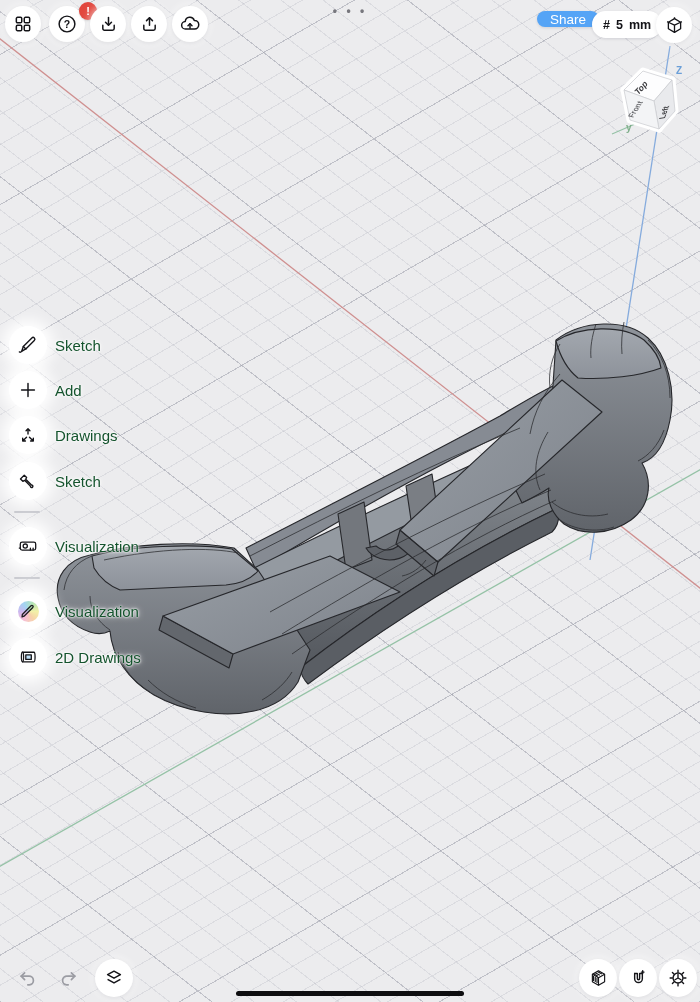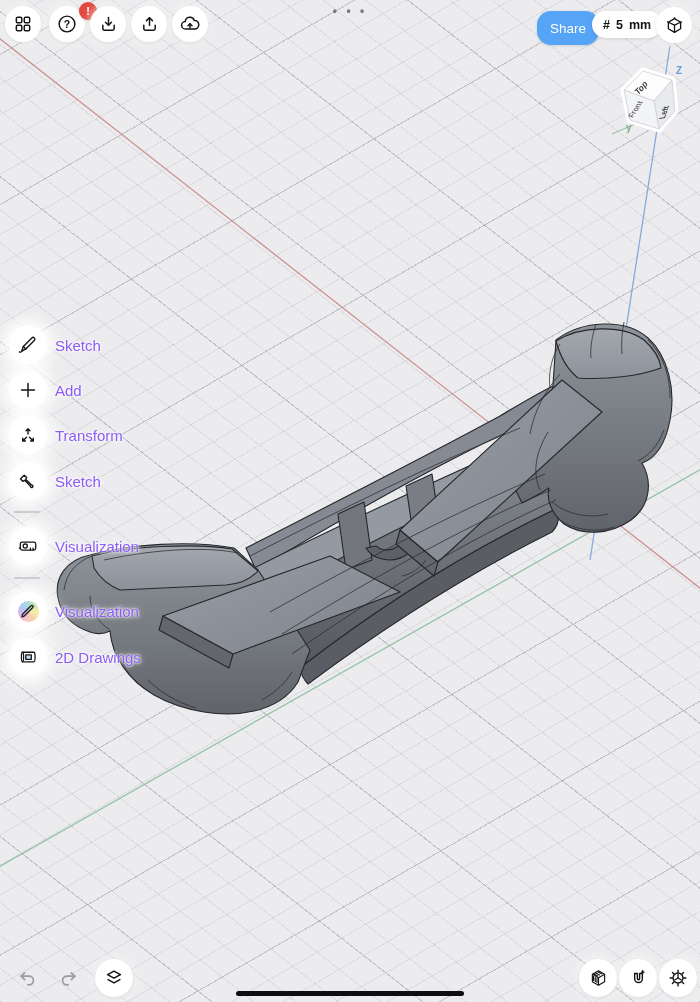--- a/index.html
+++ b/index.html
@@ -31,38 +31,38 @@
   .badge{
     position:absolute;left:79px;top:2px;width:18px;height:18px;border-radius:50%;
     background:#e2473e;color:#fff;font-size:11px;font-weight:bold;
     display:flex;align-items:center;justify-content:center;box-shadow:0 1px 2px rgba(0,0,0,.15);
   }
   .more-dots{
     position:absolute;left:0;right:0;top:4px;text-align:center;
     color:#77777d;font-size:12px;letter-spacing:3px;font-weight:bold;
   }
   .share-btn{
-    position:absolute;left:537px;top:11px;height:34px;padding:0 13px;border-radius:14px;
+    position:absolute;left:537px;top:11px;height:16px;padding:0 13px;border-radius:14px;
     background:#55a4f6;color:#fff;font-size:13.5px;font-weight:500;
     display:flex;align-items:center;box-shadow:0 1px 3px rgba(20,20,40,.12);
   }
   .snap-pill{
     position:absolute;left:592px;top:11px;height:27px;padding:0 11px;border-radius:14px;
     background:#fff;color:#141418;font-size:12.5px;font-weight:bold;
     display:flex;align-items:center;gap:6px;box-shadow:0 1px 3px rgba(20,20,40,.12);
   }
   
   .menu-item{position:absolute;left:0;display:flex;align-items:center;height:38px;}
   .menu-icon{
     position:absolute;left:9px;width:38px;height:38px;border-radius:50%;background:#fff;
     box-shadow:0 0 14px 7px rgba(255,255,255,.92);
     display:flex;align-items:center;justify-content:center;color:#141418;
   }
   .menu-label{
-    position:absolute;left:55px;white-space:nowrap;color:#8b5cf6;font-size:15px;font-weight:500;
+    position:absolute;left:55px;white-space:nowrap;color:#14532d;font-size:15px;font-weight:500;
     text-shadow:0 0 6px #fff,0 0 3px #fff,0 0 2px #fff;
   }
   .menu-divider{position:absolute;left:14px;width:26px;height:2px;background:#c7c8ce;border-radius:1px;}
   .viz-ball{
     width:21px;height:21px;border-radius:50%;
     background:conic-gradient(from 210deg,#f6bdd6,#cbb8ef,#a3d4f3,#b6e6b2,#f2f0a8,#f7d2a9,#f6bdd6);
     position:relative;display:flex;align-items:center;justify-content:center;
   }
   
   .ghost-btn{position:absolute;width:28px;height:28px;color:#9b9ca3;display:flex;align-items:center;justify-content:center;}
@@ -254,21 +254,21 @@
   <span class="menu-label">Add</span>
 </div>
 <div class="menu-item" style="top:416px;">
   <span class="menu-icon">
     <svg width="22" height="22" viewBox="0 0 24 24" fill="none" stroke="currentColor" stroke-width="1.5" stroke-linecap="round" stroke-linejoin="round">
       <path d="M12 11V5.2M9.9 7.3 12 5.2l2.1 2.1"></path>
       <path d="M10.4 14.4 6.2 18.6M6.2 15.6v3h3"></path>
       <path d="M13.6 14.4l4.2 4.2M17.8 15.6v3h-3"></path>
     </svg>
   </span>
-  <span class="menu-label">Transform</span>
+  <span class="menu-label">Drawings</span>
 </div>
 <div class="menu-item" style="top:462px;">
   <span class="menu-icon">
     <svg width="22" height="22" viewBox="0 0 24 24" fill="none" stroke="currentColor" stroke-width="1.5" stroke-linecap="round" stroke-linejoin="round">
       <path d="M14.6 17.6 8.3 11.3l-1.9 1-2.6-2.6 4.1-4.1 2.6 2.6-1 1.9 6.3 6.3a1.35 1.35 0 1 1-1.2 1.2z"></path>
     </svg>
   </span>
   <span class="menu-label">Sketch</span>
 </div>
 <div class="menu-divider" style="top:511px;"></div>

